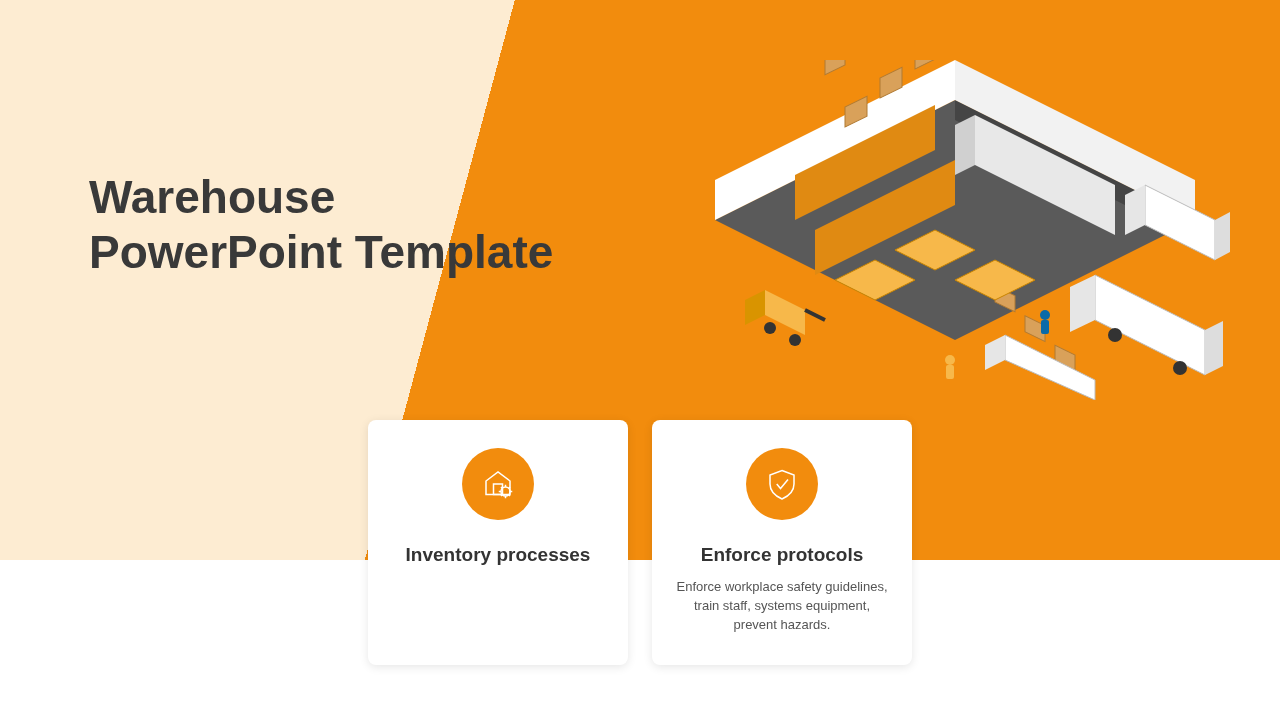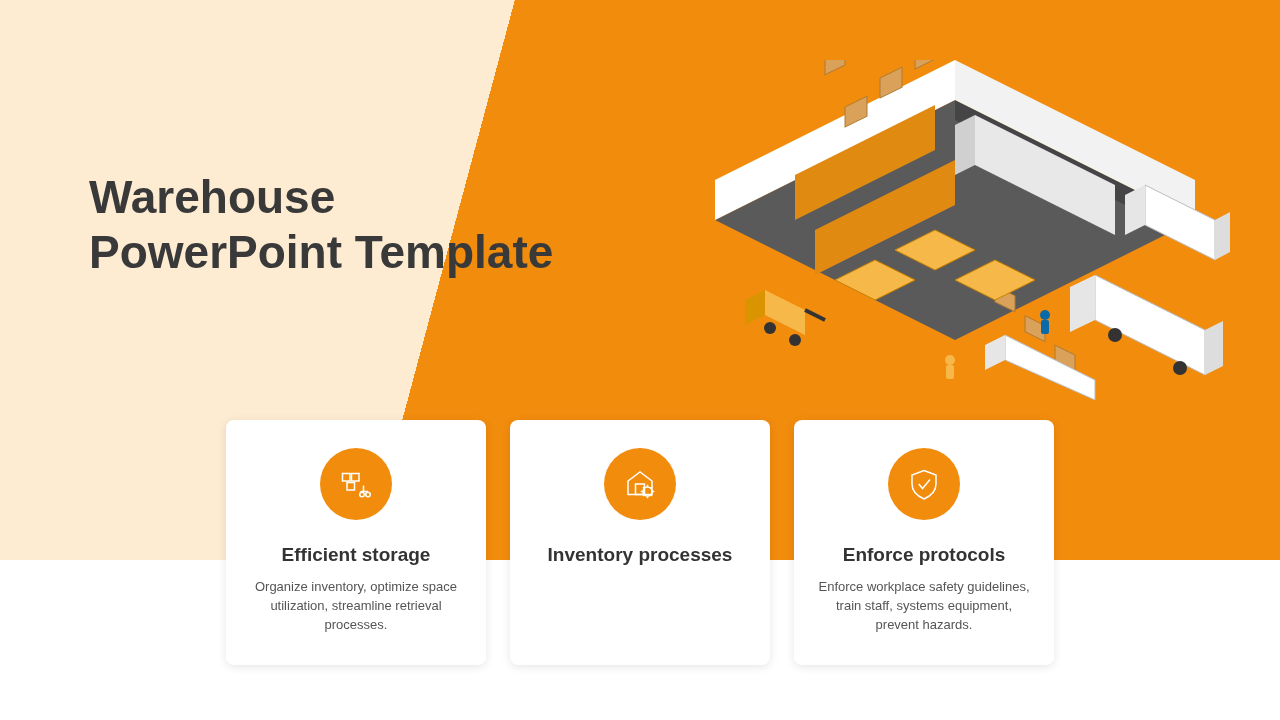--- a/index.html
+++ b/index.html
@@ -154,34 +154,20 @@
       </g>
       <g fill="#0a6aa8">
         <circle cx="370" cy="255" r="5"></circle>
         <rect x="366" y="260" width="8" height="14" rx="2"></rect>
       </g>
     </svg>
   </div>
 
   <div class="cards">
 
-    <div class="card">
-      <div class="card-icon">
-        <svg viewBox="0 0 48 48">
-          <rect x="6" y="10" width="10" height="10"></rect>
-          <rect x="18" y="10" width="10" height="10"></rect>
-          <rect x="12" y="22" width="10" height="10"></rect>
-          <path d="M30 34h10M34 26v8"></path>
-          <circle cx="32" cy="38" r="3"></circle>
-          <circle cx="40" cy="38" r="3"></circle>
-        </svg>
-      </div>
-      <div class="card-title">Efficient storage</div>
-      <div class="card-desc">Organize inventory, optimize space utilization, streamline retrieval processes.</div>
-    </div>
 
     <div class="card">
       <div class="card-icon">
         <svg viewBox="0 0 48 48">
           <path d="M8 20 L24 8 L40 20 V38 H8 Z"></path>
           <rect x="18" y="24" width="12" height="14"></rect>
           <circle cx="34" cy="34" r="6"></circle>
           <path d="M34 28v-3M34 43v-3M28 34h-3M43 34h-3M30 30l-2-2M38 38l2 2M38 30l2-2M30 38l-2 2"></path>
         </svg>
       </div>

